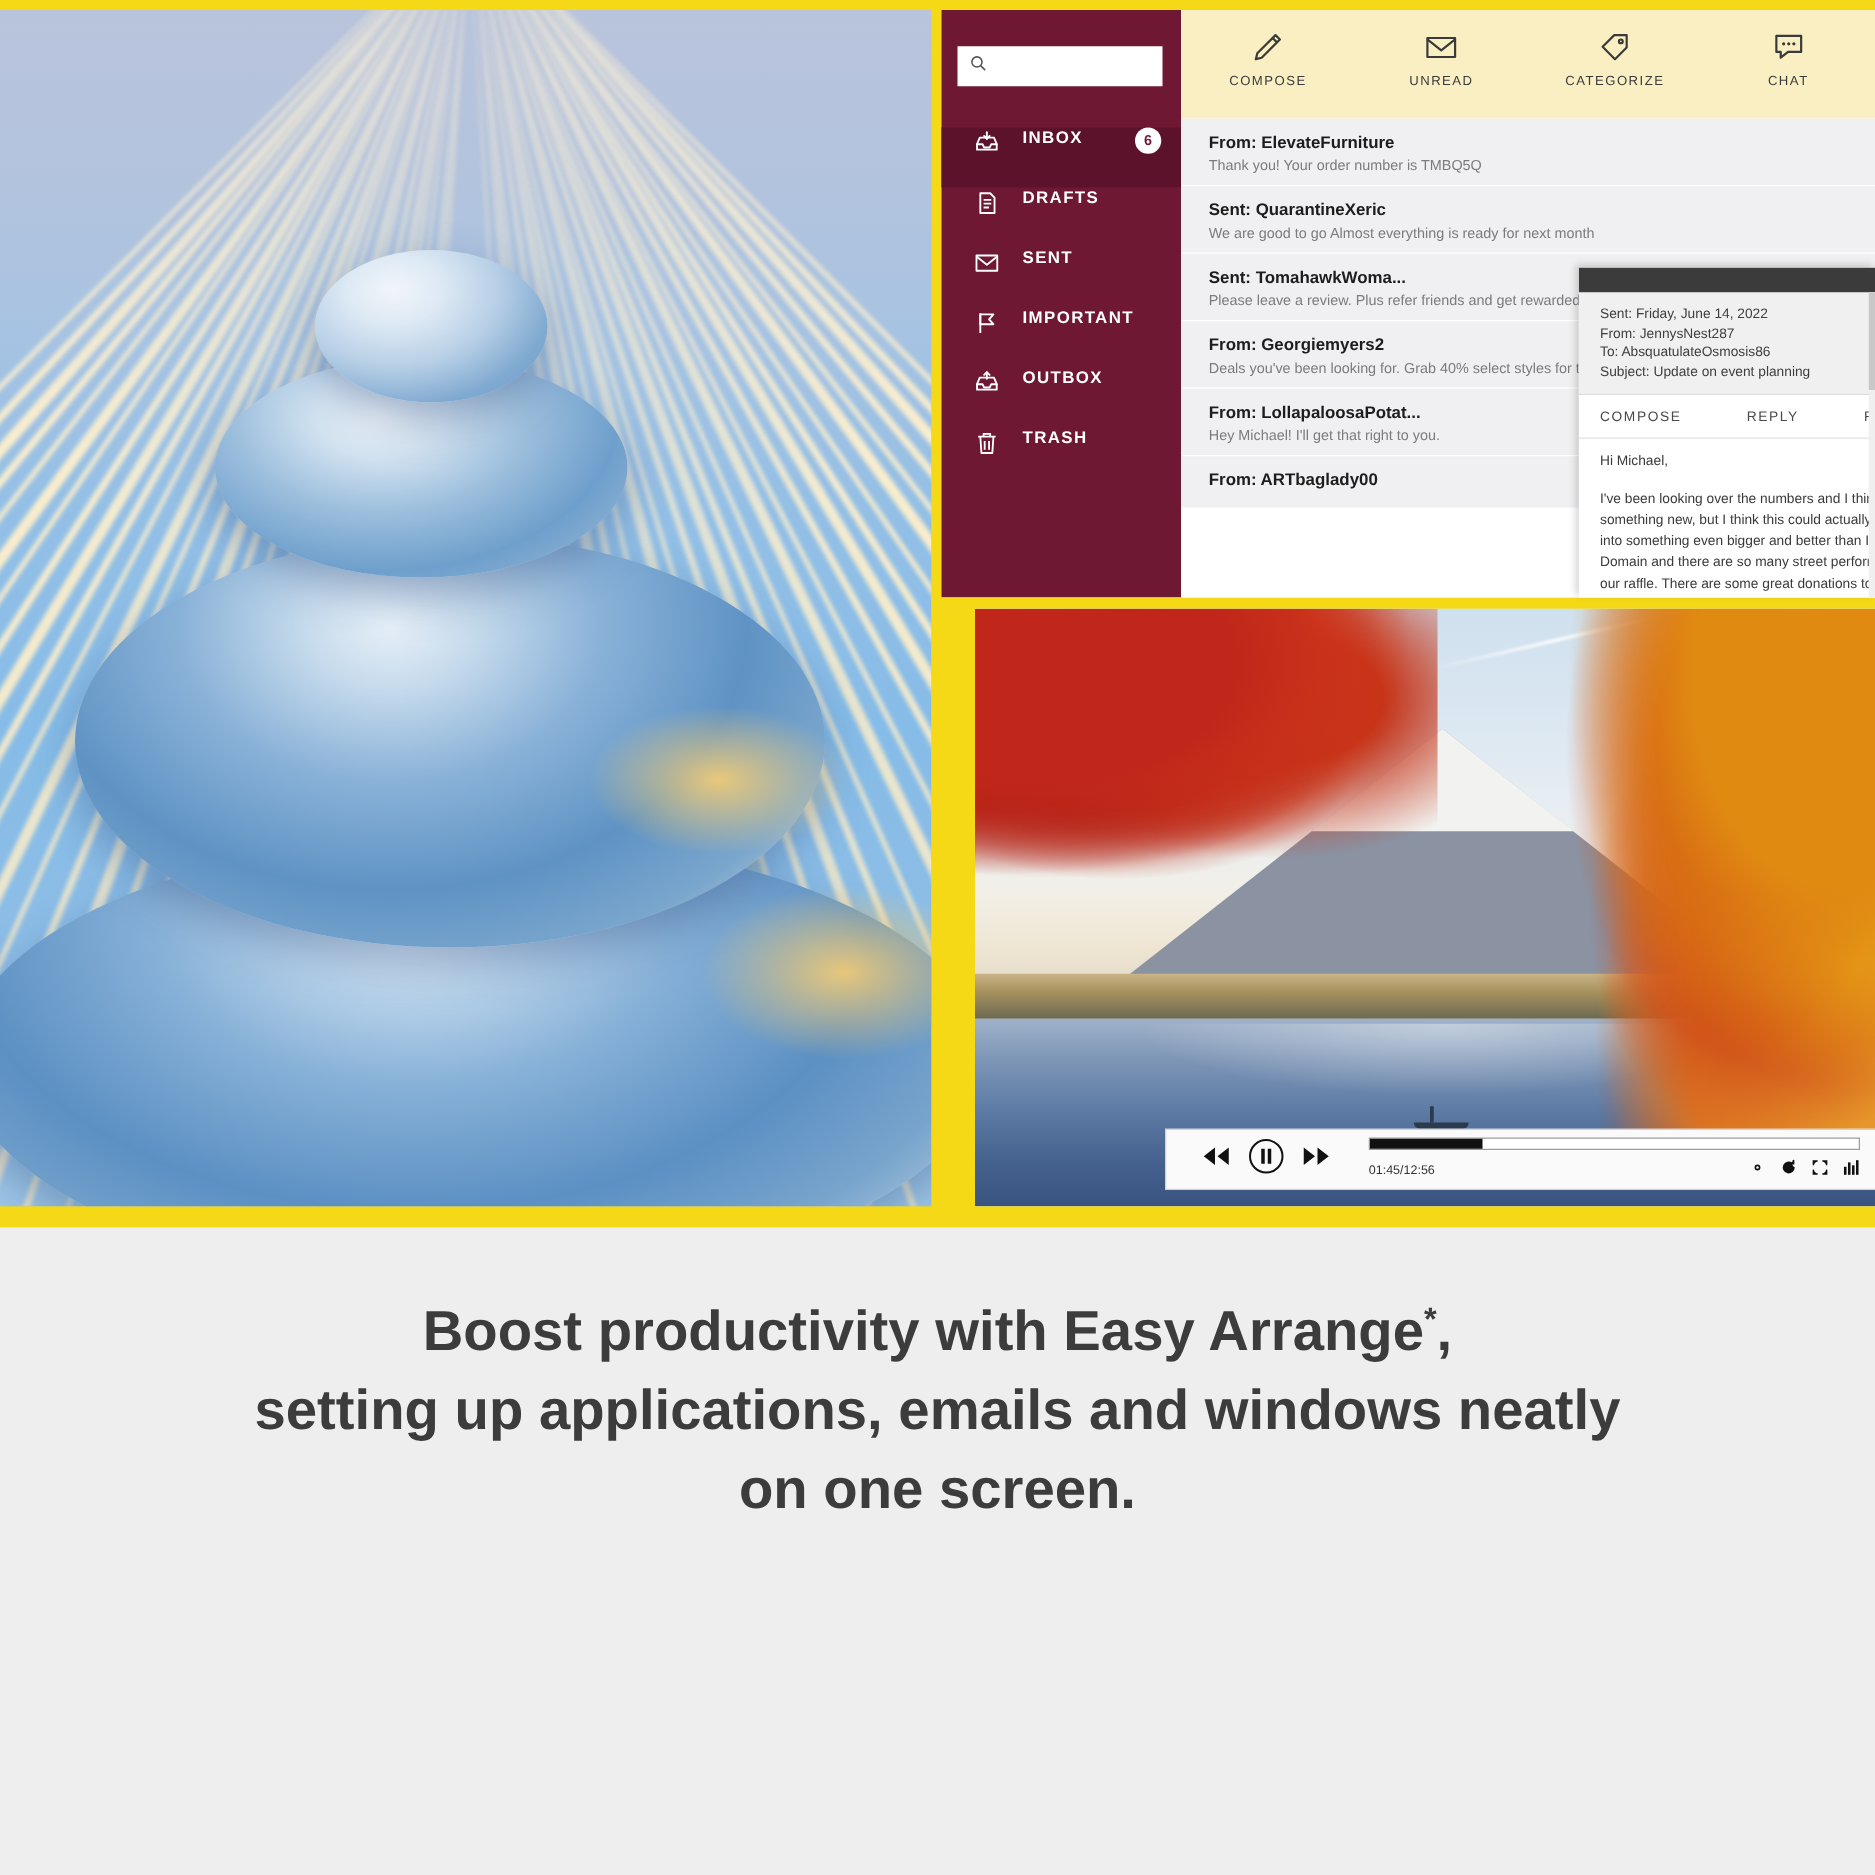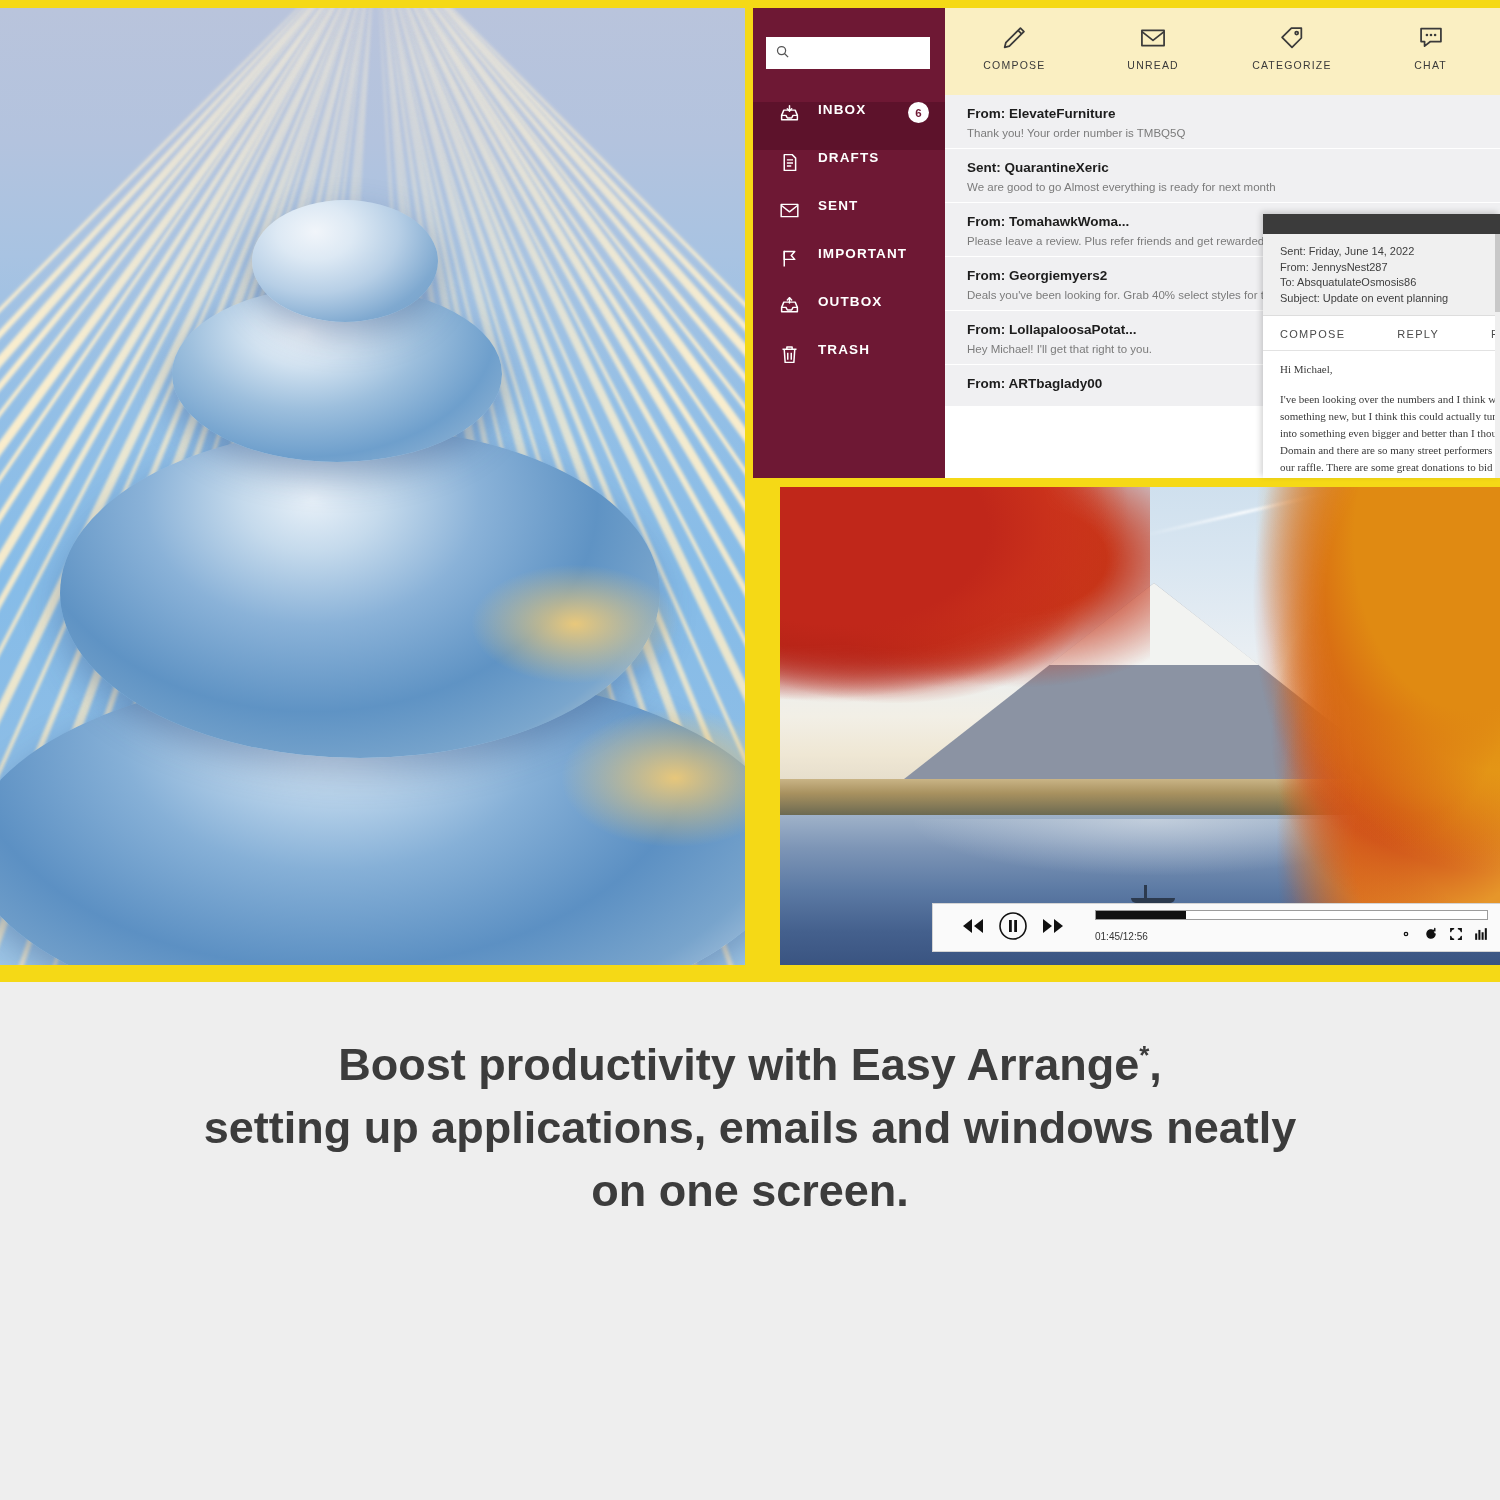--- a/index.html
+++ b/index.html
@@ -229,21 +229,21 @@
     padding: 12px 0 10px 17px;
     border-bottom: 1px solid #e2e2e2;
   }
   #detail-tabs span {
     font-size: 11px;
     letter-spacing: 1.3px;
     color: #4a4a4a;
     margin-right: 52px;
     white-space: nowrap;
   }
-  #detail-body { padding: 12px 0 0 17px; font-family: Liberation Serif, serif; }
+  #detail-body { padding: 12px 0 0 17px; }
   #detail-greeting { font-size: 11px; color: #3a3a3a; margin-bottom: 16px; }
   #detail-para { font-size: 11px; color: #3a3a3a; line-height: 17px; white-space: nowrap; }
   #detail-scroll {
     position: absolute; right: 0; top: 20px; width: 5px; bottom: 0;
     background: #efefef;
   }
   #detail-scroll i {
     display: block; width: 5px; height: 78px;
     background: #c8c8c8;
   }
@@ -592,21 +592,21 @@
       <div id="mail-list">
         <div class="mail-row">
           <div class="mail-from">From: ElevateFurniture</div>
           <div class="mail-prev">Thank you! Your order number is TMBQ5Q</div>
         </div>
         <div class="mail-row">
           <div class="mail-from">Sent: QuarantineXeric</div>
           <div class="mail-prev">We are good to go Almost everything is ready for next month</div>
         </div>
         <div class="mail-row">
-          <div class="mail-from">From: TomahawkWoma...</div>
+          <div class="mail-from">Sent: TomahawkWoma...</div>
           <div class="mail-prev">Please leave a review. Plus refer friends and get rewarded.</div>
         </div>
         <div class="mail-row">
           <div class="mail-from">From: Georgiemyers2</div>
           <div class="mail-prev">Deals you've been looking for. Grab 40% select styles for this li</div>
         </div>
         <div class="mail-row">
           <div class="mail-from">From: LollapaloosaPotat...</div>
           <div class="mail-prev">Hey Michael! I'll get that right to you.</div>
         </div>

